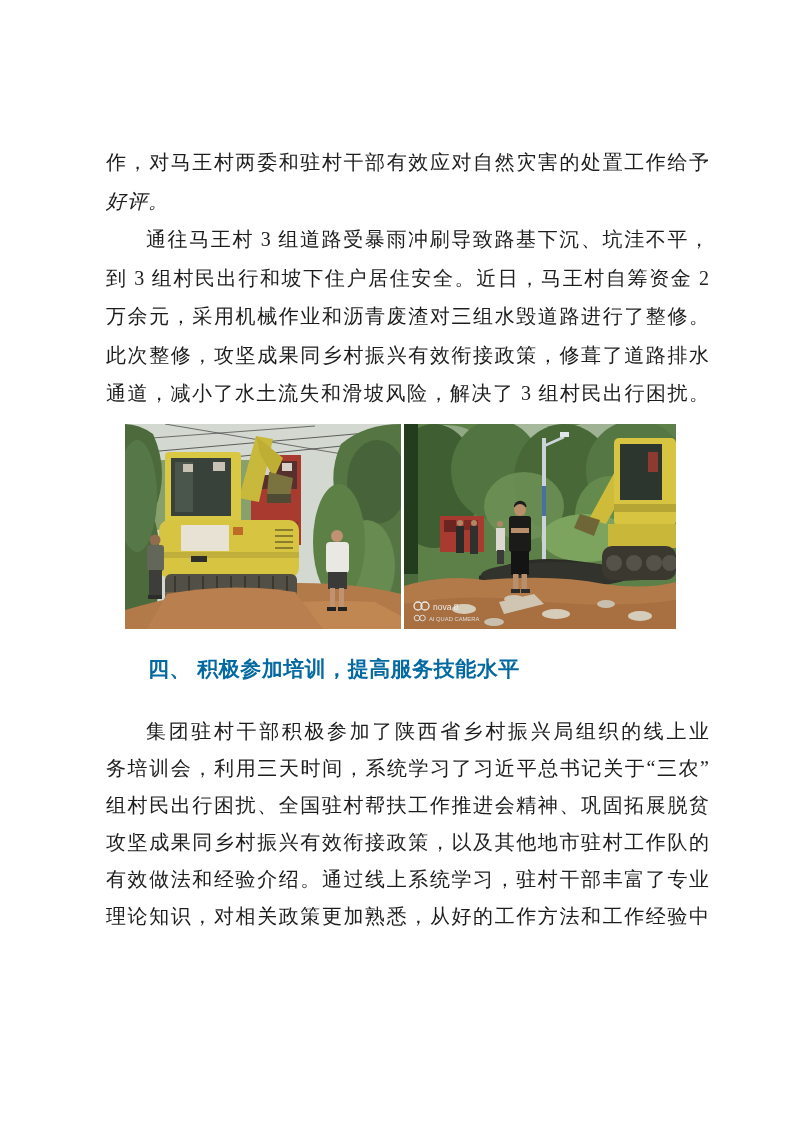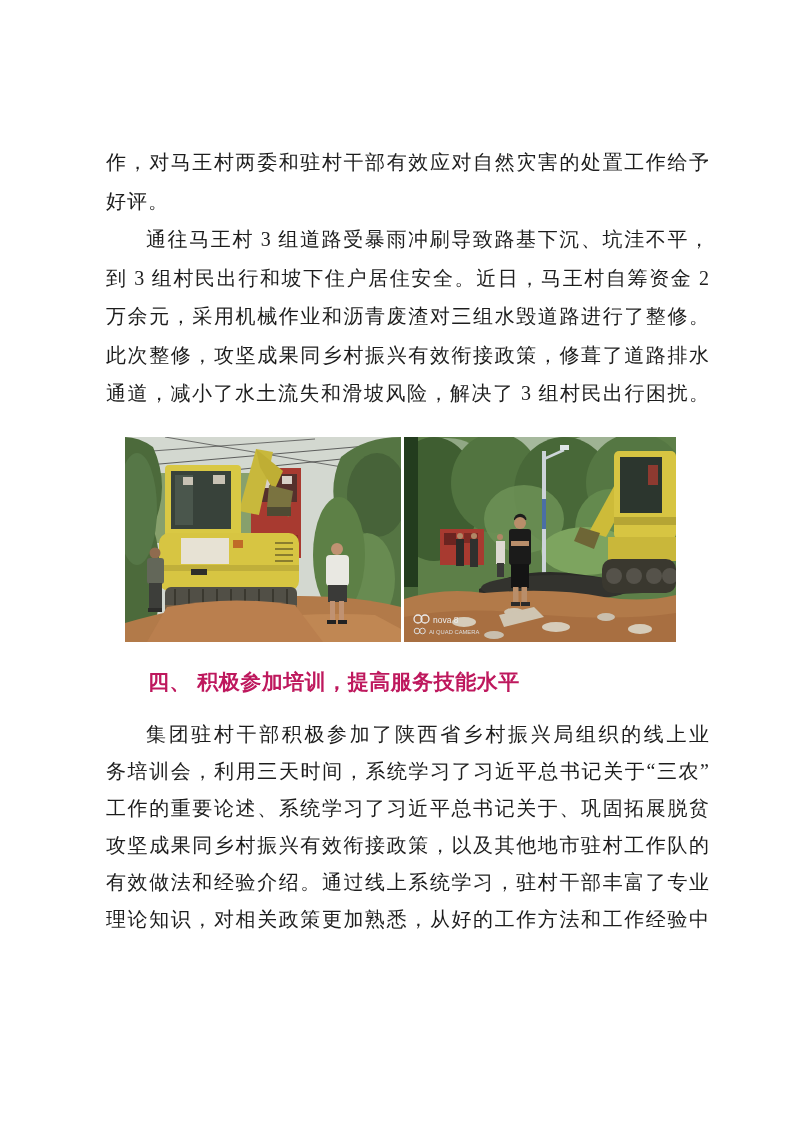--- a/index.html
+++ b/index.html
@@ -12,41 +12,41 @@
     color:#1d1d1d;
   }
   .content{margin-left:106px;width:604px;}
   .para .line{
     height:38.5px;line-height:38.5px;
     font-size:20px;letter-spacing:1px;
     overflow:hidden;
     text-align:justify;
   }
   .jl{text-align-last:justify;}
-  .ll{text-align-last:left;}
+  .ll{text-align-last:left;font-style:italic;}
   .ind{text-indent:40px;}
   .p1{margin-top:143px;}
   .p2{}
   .figure{
-    margin-top:24px;margin-left:19px;
+    margin-top:11px;margin-left:19px;
     width:551px;height:205px;
     display:flex;gap:3px;
   }
   .photo{height:205px;overflow:hidden;background:#cfd5cc;}
   .photo.left{width:276px;}
   .photo.right{width:272px;}
   .photo svg{display:block;}
   .h4{
     margin-top:27px;margin-left:42px;
     height:26px;line-height:26px;
     font-family:"Liberation Sans","DejaVu Sans",sans-serif;
-    font-weight:bold;font-size:21px;color:#be185d;
+    font-weight:bold;font-size:21px;color:#0369a1;
     letter-spacing:0.5px;
   }
-  .p3{margin-top:21px;}
+  .p3{margin-top:31px;}
   .p3 .line{height:37px;line-height:37px;}
   .wm-text{font-family:"Liberation Sans","DejaVu Sans",sans-serif;}
 </style>
 </head>
 <body>
 
 <div class="page">
   <div class="content">
 
     <div class="para p1">
@@ -212,20 +212,20 @@
           <text x="25" y="197" font-size="5.8" fill="#dcdcdc" class="wm-text">AI QUAD CAMERA</text>
         </svg>
       </div>
     </div>
 
     <div class="h4">四、 积极参加培训，提高服务技能水平</div>
 
     <div class="para p3">
       <div class="line jl ind">集团驻村干部积极参加了陕西省乡村振兴局组织的线上业</div>
       <div class="line jl">务培训会，利用三天时间，系统学习了习近平总书记关于“三农”</div>
-      <div class="line jl">工作的重要论述、系统学习了习近平总书记关于、巩固拓展脱贫</div>
+      <div class="line jl">组村民出行困扰、全国驻村帮扶工作推进会精神、巩固拓展脱贫</div>
       <div class="line jl">攻坚成果同乡村振兴有效衔接政策，以及其他地市驻村工作队的</div>
       <div class="line jl">有效做法和经验介绍。通过线上系统学习，驻村干部丰富了专业</div>
       <div class="line jl">理论知识，对相关政策更加熟悉，从好的工作方法和工作经验中</div>
     </div>
 
   </div>
 </div>
 
 </body></html>

